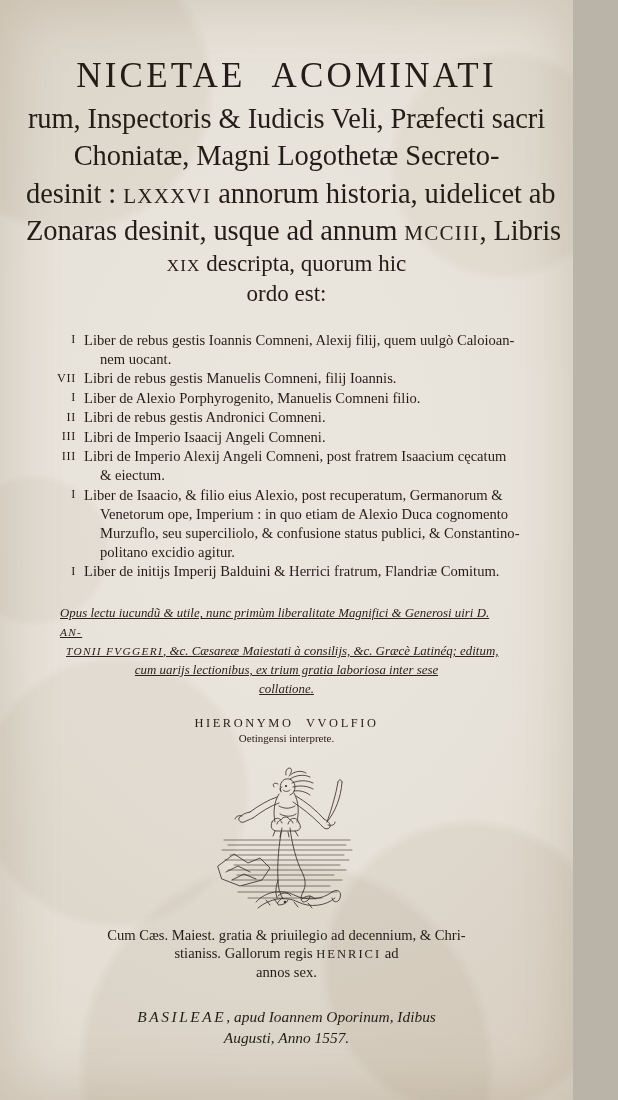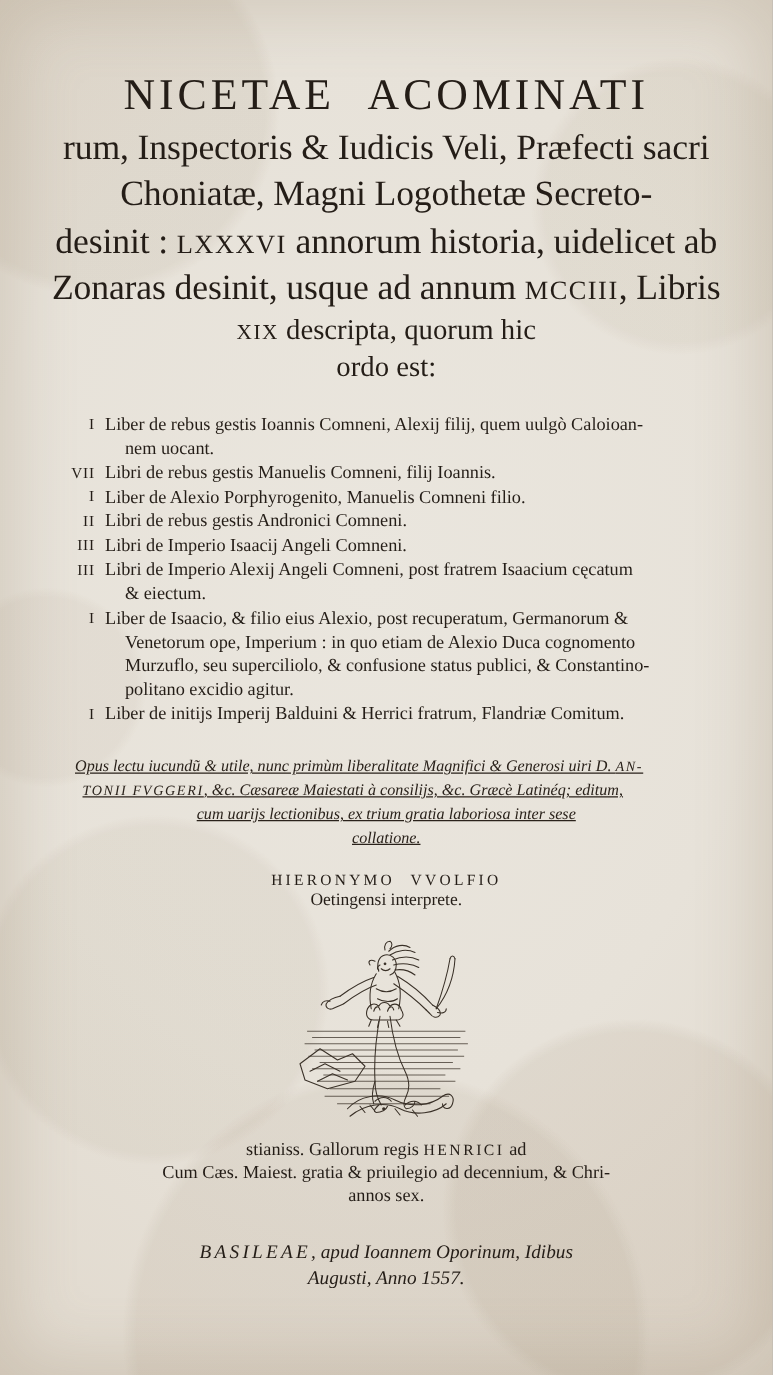--- a/index.html
+++ b/index.html
@@ -2,21 +2,21 @@
 <html><head>
 <meta charset="utf-8">
 <style>
   html, body {
     margin: 0;
     padding: 0;
     background: #b9b3a8;
   }
   .page {
     position: relative;
-    width: 618px;
+    width: 573px;
     height: 1100px;
     overflow: hidden;
     background:
       radial-gradient(ellipse 120% 90% at 48% 42%,
         #eae6de 0%,
         #e7e2d9 42%,
         #e2dbd0 68%,
         #dbd2c6 86%,
         #d4cabd 100%);
     color: #221c16;
@@ -119,21 +119,21 @@
 
   
   .translator { margin-top: 17px; text-align: center; }
   .tr-name {
     font-size: 12.4px;
     letter-spacing: 2.6px;
     word-spacing: 7px;
     color: #241d17;
   }
   .tr-sub {
-    font-size: 14px;
+    font-size: 11px;
     margin-top: 1px;
     color: #241d17;
   }
 
   
   .device {
     margin: 18px auto 0 auto;
     width: 210px;
     height: 150px;
     display: block;
@@ -363,24 +363,24 @@
           <path d="M110 21 C117 18, 125 18, 131 21"></path>
           <path d="M111 25 C118 23, 126 24, 131 27"></path>
           <path d="M112 29 C118 28, 124 30, 128 33"></path>
           <path d="M104 13 C103 9, 105 6, 108 6 C110 7, 110 10, 108 12"></path>
           <path d="M96 22 C92 20, 90 22, 92 25"></path>
         </g>
       </g>
     </svg>
 
     <div class="imprint">
+      <span class="ln">Cum Cæs. Maiest. gratia &amp; priuilegio ad decennium, &amp; Chri-</span>
       <span class="ln">
         <span>stianiss. Gallorum regis </span><span class="imp-sc">HENRICI</span><span> ad</span>
       </span>
-      <span class="ln">Cum Cæs. Maiest. gratia &amp; priuilegio ad decennium, &amp; Chri-</span>
       <span class="ln">annos sex.</span>
     </div>
 
     <div class="colophon">
       <span class="ln">
         <span class="col-sc">BASILEAE</span><span>, apud Ioannem Oporinum, Idibus</span>
       </span>
       <span class="ln">Augusti, Anno 1557.</span>
     </div>
 

